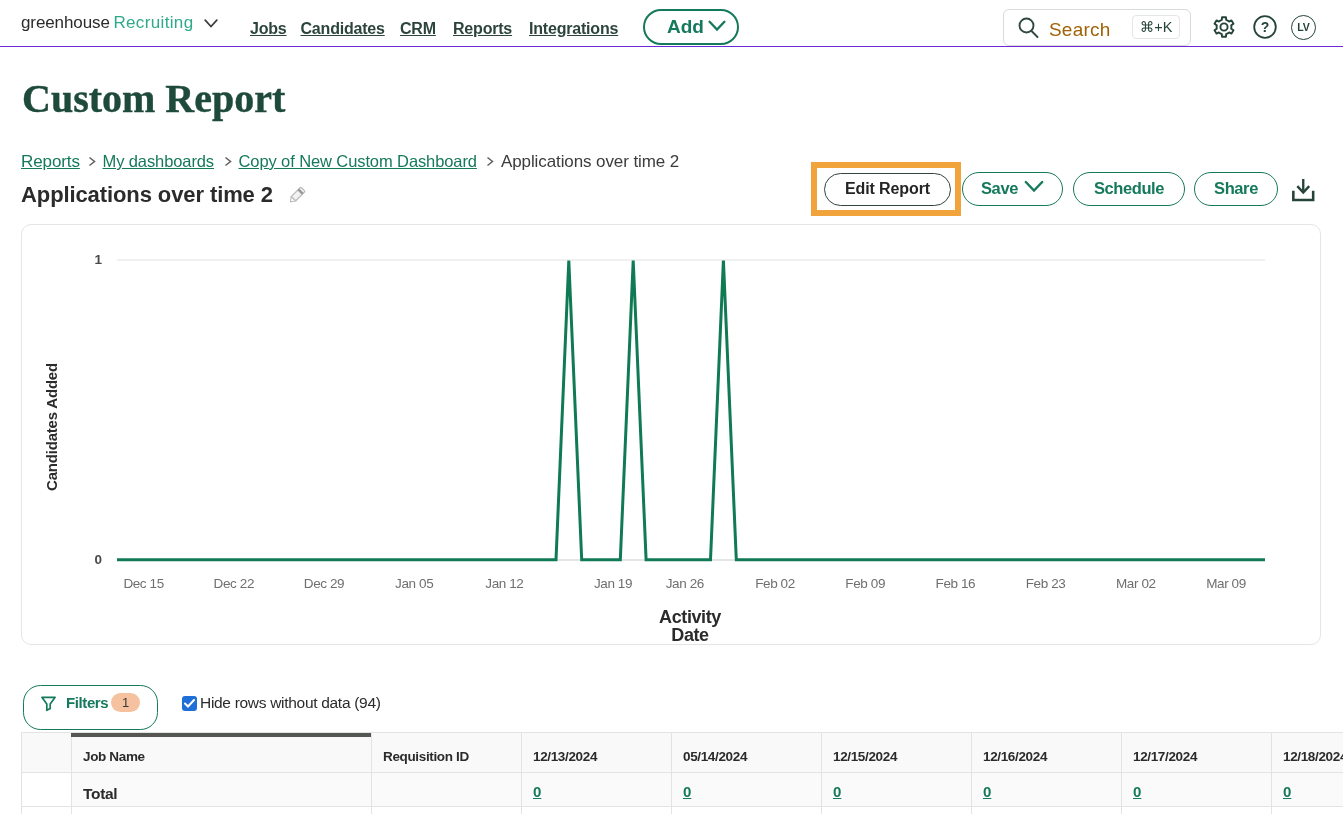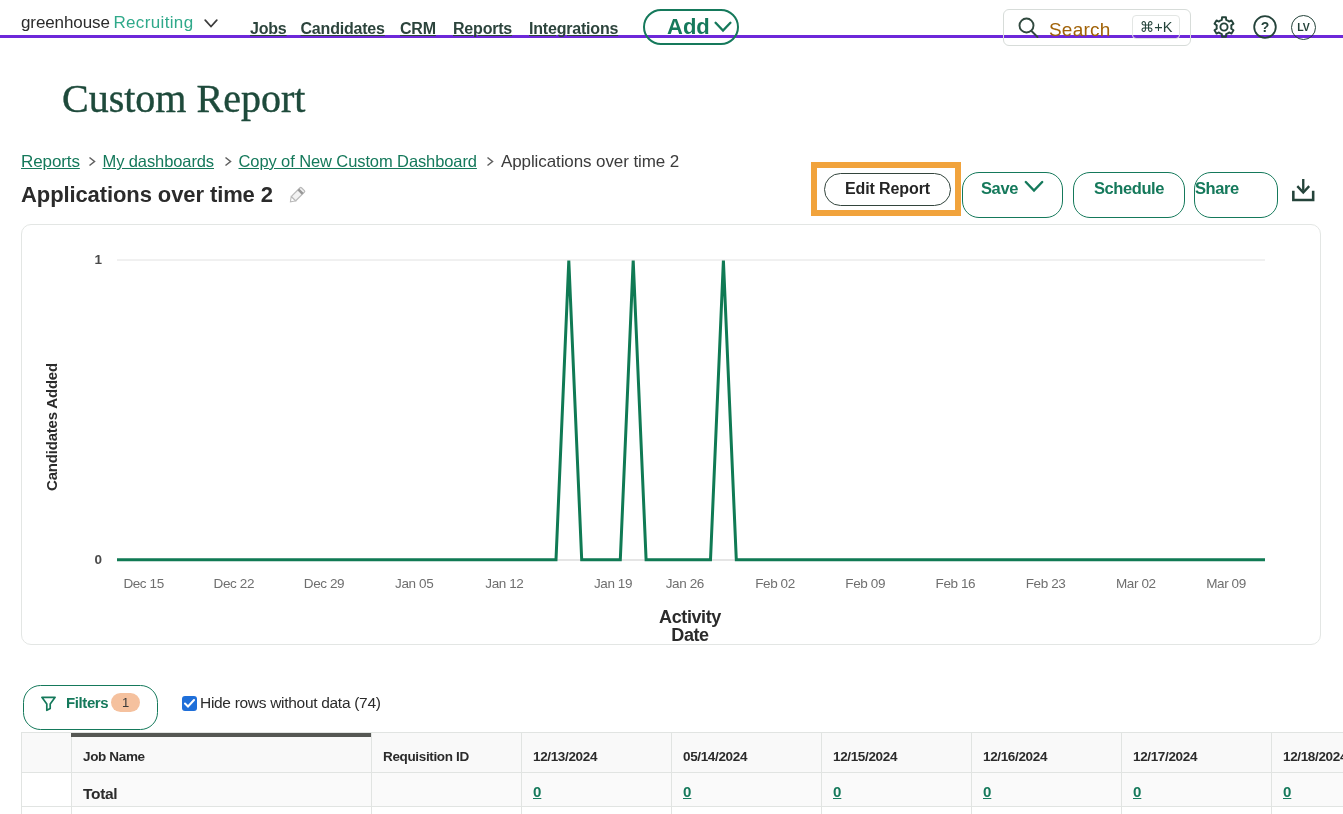--- a/index.html
+++ b/index.html
@@ -1,51 +1,51 @@
 <!DOCTYPE html>
 <html><head>
 <meta charset="utf-8">
 <style>
 * { margin:0; padding:0; box-sizing:border-box; }
 html,body { width:1343px; height:814px; overflow:hidden; background:#fff;
   font-family:"Liberation Sans", sans-serif; }
 .abs { position:absolute; }
 body { position:relative; }
 
-#header { position:absolute; left:0; top:0; width:1343px; height:38px;
-  border-bottom:3px solid #6d28d9; background:#fff;padding-left:30px; }
+#header { position:absolute; left:0; top:0; width:1343px; height:47px;
+  border-bottom:1px solid #6d28d9; background:#fff;padding-left:30px; }
 #logo { position:absolute; left:21px; top:14px; font-size:17px; font-weight:400;
   letter-spacing:-0.1px; color:#2b2b2b; line-height:1; word-spacing:-1px;}
 #logo .rec { color:#2fa98a; letter-spacing:0.35px;}
 .navlink { position:absolute; top:21px; font-size:16px; font-weight:700; color:#2c443c; letter-spacing:-0.2px; line-height:1;text-decoration:underline;}
 #addbtn { position:absolute; left:643px; top:9px; width:96px; height:36px;
   border:2px solid #15795b; border-radius:18px; color:#15795b;
-  font-size:22px; font-weight:700; text-align:left; line-height:32px; padding-left:22px;}
+  font-size:19px; font-weight:700; text-align:left; line-height:32px; padding-left:22px;}
 #searchbox { position:absolute; left:1003px; top:9px; width:188px; height:37px;
   border:1px solid #d7dcd9; border-radius:6px; }
 #searchtxt { position:absolute; left:1049px; top:20px; font-size:19px; color:#a16207; letter-spacing:0.2px; line-height:1;}
 #cmdk { position:absolute; left:1132px; top:15px; width:48px; height:24px;
   border:1px solid #e3e6e4; border-radius:4px; font-size:14.5px; color:#24433a;
   text-align:center; line-height:22px; font-weight:400;}
 #lv { position:absolute; left:1291px; top:14.5px; width:25px; height:25px;
   border:1.6px solid #24433a; border-radius:50%; color:#24433a; font-size:10.5px;
   font-weight:700; text-align:center; line-height:22px; }
 
 #h1 { position:absolute; left:22px; top:77px; font-family:"Liberation Serif", serif;
-  font-size:40px; color:#1e4a3b; font-weight:400; line-height:1.1;margin-left:40px; -webkit-text-stroke:0.4px #1e4a3b;}
+  font-size:40px; color:#1e4a3b; font-weight:700; line-height:1.1; -webkit-text-stroke:0.4px #1e4a3b;}
 .crumb { position:absolute; top:153px; font-size:17px; color:#15795b; text-decoration:underline; line-height:1; letter-spacing:-0.1px;}
 .csep { position:absolute; top:156px; }
 #h2 { position:absolute; left:21px; top:183.5px; font-size:22px; font-weight:700; color:#2b2b2b; letter-spacing:-0.1px; line-height:1;}
 
 #editbox { position:absolute; left:811px; top:162px; width:150px; height:54px;
   border:6px solid #f1a33c; }
 #editbtn { position:absolute; left:824px; top:173px; width:127px; height:33px;
   border:1.5px solid #33453d; border-radius:17px; color:#252525;
   font-size:16px; font-weight:700; text-align:center; line-height:30px; letter-spacing:-0.1px;}
-.gbtn { position:absolute; top:172px; height:46px; border:1.5px solid #15795b;
+.gbtn { position:absolute; top:172px; height:34px; border:1.5px solid #15795b;
   border-radius:17px; color:#15795b; font-size:16.5px; font-weight:700;
   line-height:31px; letter-spacing:-0.4px;}
 
 #card { position:absolute; left:21px; top:224px; width:1300px; height:421px;
   border:1px solid #e3e6e4; border-radius:10px; background:#fff; }
 #ylab1 { position:absolute; left:60px; top:27.5px; width:20px; text-align:right; font-size:13.5px; font-weight:700; color:#4a4a4a; line-height:1;}
 #ylab0 { position:absolute; left:60px; top:327.5px; width:20px; text-align:right; font-size:13.5px; font-weight:700; color:#4a4a4a; line-height:1;}
 #yaxis { position:absolute; left:29px; top:202px; transform:translate(-50%,-50%) rotate(-90deg);
   font-size:15px; font-weight:700; color:#2b2b2b; white-space:nowrap; letter-spacing:-0.2px;}
 #xaxis { position:absolute; left:618px; top:383px; width:100px; text-align:center; font-size:18px; font-weight:700; color:#2b2b2b; letter-spacing:-0.4px; line-height:1;}
@@ -129,21 +129,21 @@
       <path d="M6.5 14 L9.6 18.2 L12.7 14 Z" fill="#fff" stroke="#b9b9b9" stroke-width="1.1"></path>
     </g>
   </svg>
 
 <div id="editbox"></div>
 <div id="editbtn">Edit Report</div>
 <div class="gbtn" style="left:962px;width:101px;padding-left:18px;">Save<svg style="vertical-align:1px;margin-left:6px;" width="20" height="13" viewBox="0 0 20 13">
       <path d="M1.8 2 L10 10.6 L18.2 2" fill="none" stroke="#15795b" stroke-width="2.4" stroke-linecap="round"></path>
     </svg></div>
 <div class="gbtn" style="left:1073px;width:112px;text-align:center;">Schedule</div>
-<div class="gbtn" style="left:1194px;width:84px;text-align:left;">Share</div>
+<div class="gbtn" style="left:1194px;width:84px;text-align:center;">Share</div>
 <svg class="abs" style="left:1292px;top:177.5px" width="22.5" height="24.5" viewBox="0 0 22 23">
     <path d="M11 0.5 L11 12" stroke="#24433a" stroke-width="2.3"></path>
     <path d="M5.2 7.5 L11 13.8 L16.8 7.5" fill="none" stroke="#24433a" stroke-width="2.3" stroke-linejoin="miter"></path>
     <path d="M1.3 12 L1.3 21 L20.7 21 L20.7 12" fill="none" stroke="#24433a" stroke-width="2.5"></path>
   </svg>
 
 <div id="card">
   <div id="ylab1">1</div>
   <div id="ylab0">0</div>
   <div id="yaxis">Candidates Added</div>
@@ -173,21 +173,21 @@
       <path d="M2 2.5 L16 2.5 L10.8 9.5 L10.8 14.2 L7.2 16.2 L7.2 9.5 Z" fill="none" stroke="#15795b" stroke-width="1.8" stroke-linejoin="round"></path>
     </svg>
   <div class="txt">Filters</div>
   <div id="badge">1</div>
 </div>
 <div id="cbx">
   <svg style="position:absolute;left:2px;top:3px" width="11" height="9" viewBox="0 0 11 9">
       <path d="M1 4.5 L4 7.5 L10 1" fill="none" stroke="#fff" stroke-width="2" stroke-linecap="round"></path>
     </svg>
 </div>
-<div id="cbxlab">Hide rows without data (74)</div>
+<div id="cbxlab">Hide rows without data (94)</div>
 
 <div id="tbl">
   <div id="darkbar"></div>
   <table>
     <colgroup>
         <col style="width:50px">
         <col style="width:300px">
         <col style="width:150px">
         <col style="width:150px">
         <col style="width:150px">

